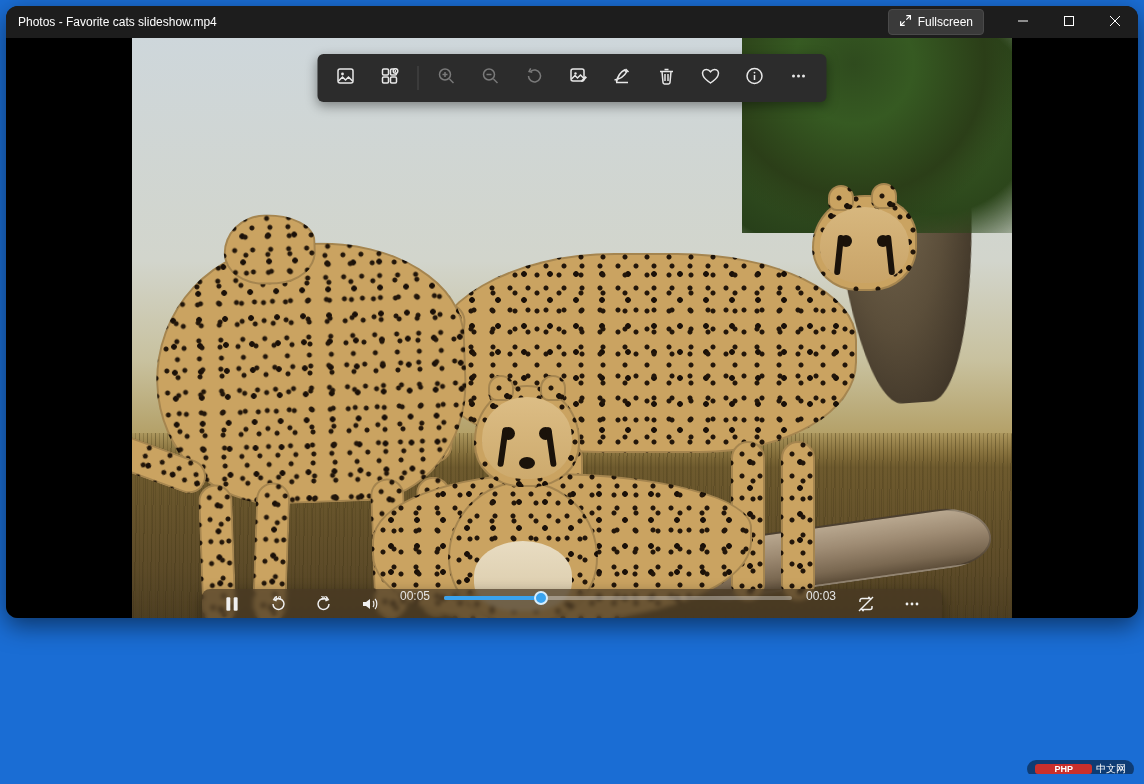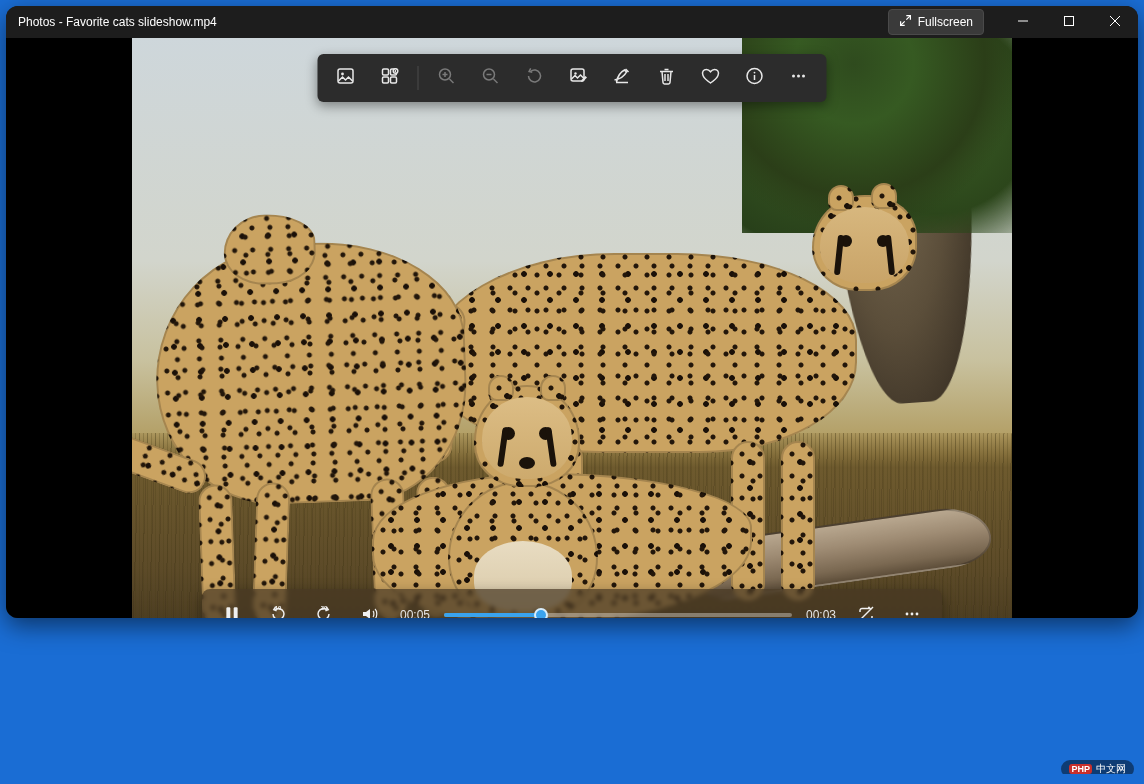--- a/index.html
+++ b/index.html
@@ -259,21 +259,20 @@
       position: absolute;
       bottom: 22px;
       left: 50%;
       transform: translateX(-50%);
       width: 740px;
       height: 52px;
       background: rgba(70,55,35,0.72);
       backdrop-filter: blur(2px);
       border-radius: 8px;
       display: flex;
-      align-items: center;
       padding: 0 14px;
       gap: 14px;
       color: #fff;
       font-size: 12px;
       box-shadow: 0 4px 14px rgba(0,0,0,0.35);
     }
     .pb-btn {
       width: 32px; height: 32px;
       display:flex; align-items:center; justify-content:center;
       color: #f0f0f0; cursor:pointer; border-radius:4px;
@@ -297,21 +296,21 @@
       top: 2px; transform: translateX(-50%);
       border: 2px solid rgba(255,255,255,0.8);
     }
     .skip-label { position:absolute; font-size:6px; font-weight:600; top:6.2px; left:0; right:0; text-align:center; }
     .watermark{
       position:absolute; right:10px; bottom:6px;
       background: rgba(0,0,0,0.45); color:#fff;
       border-radius:10px; font-size:10px; padding:2px 8px;
       display:flex; align-items:center; gap:4px;
     }
-    .watermark b{background:#c9302c;color:#fff;padding:0 2px;border-radius:3px;font-size:9px;}
+    .watermark b{background:#c9302c;color:#fff;padding:0 19px;border-radius:3px;font-size:9px;}
     .strip{ position:absolute; left:0; right:0; bottom:0; height:10px; background:#1a6dd4; }
   </style>
 </head>
 <body>
 
 <div class="window">
   <div class="titlebar">
     <span class="titlebar-text">
       <span>Photos</span><span> - </span><span>Favorite cats slideshow.mp4</span>
     </span>

